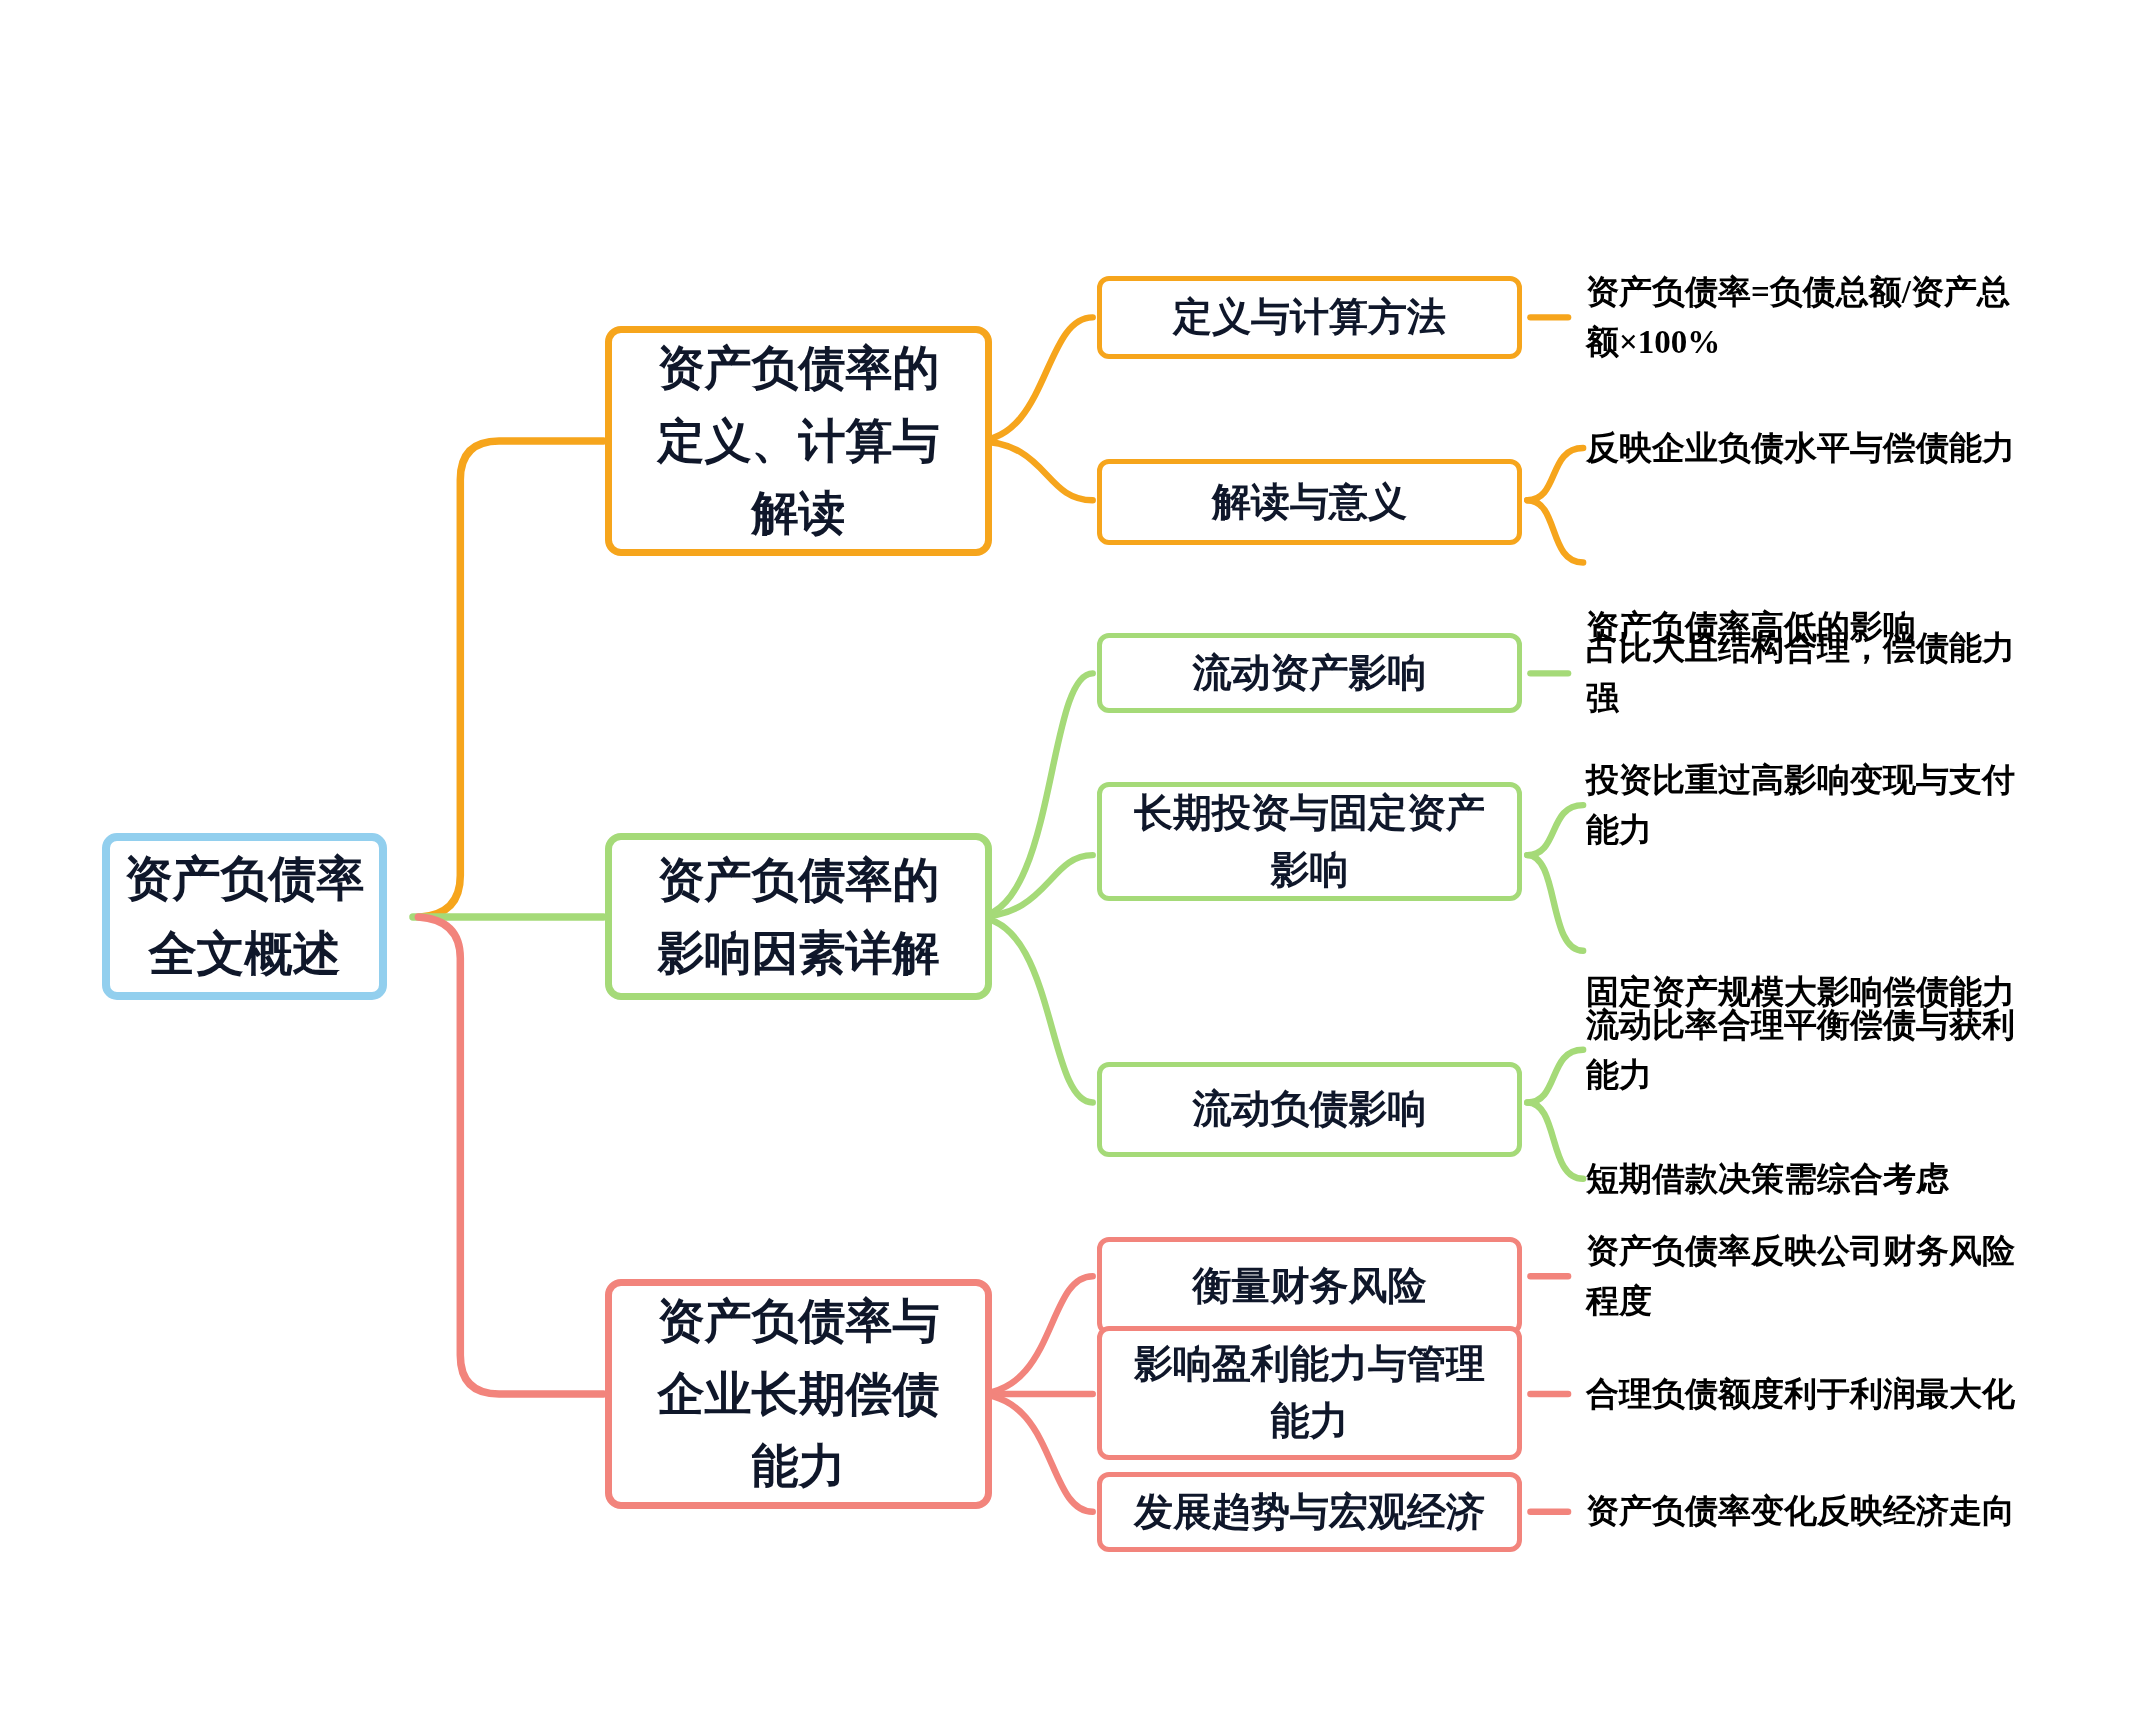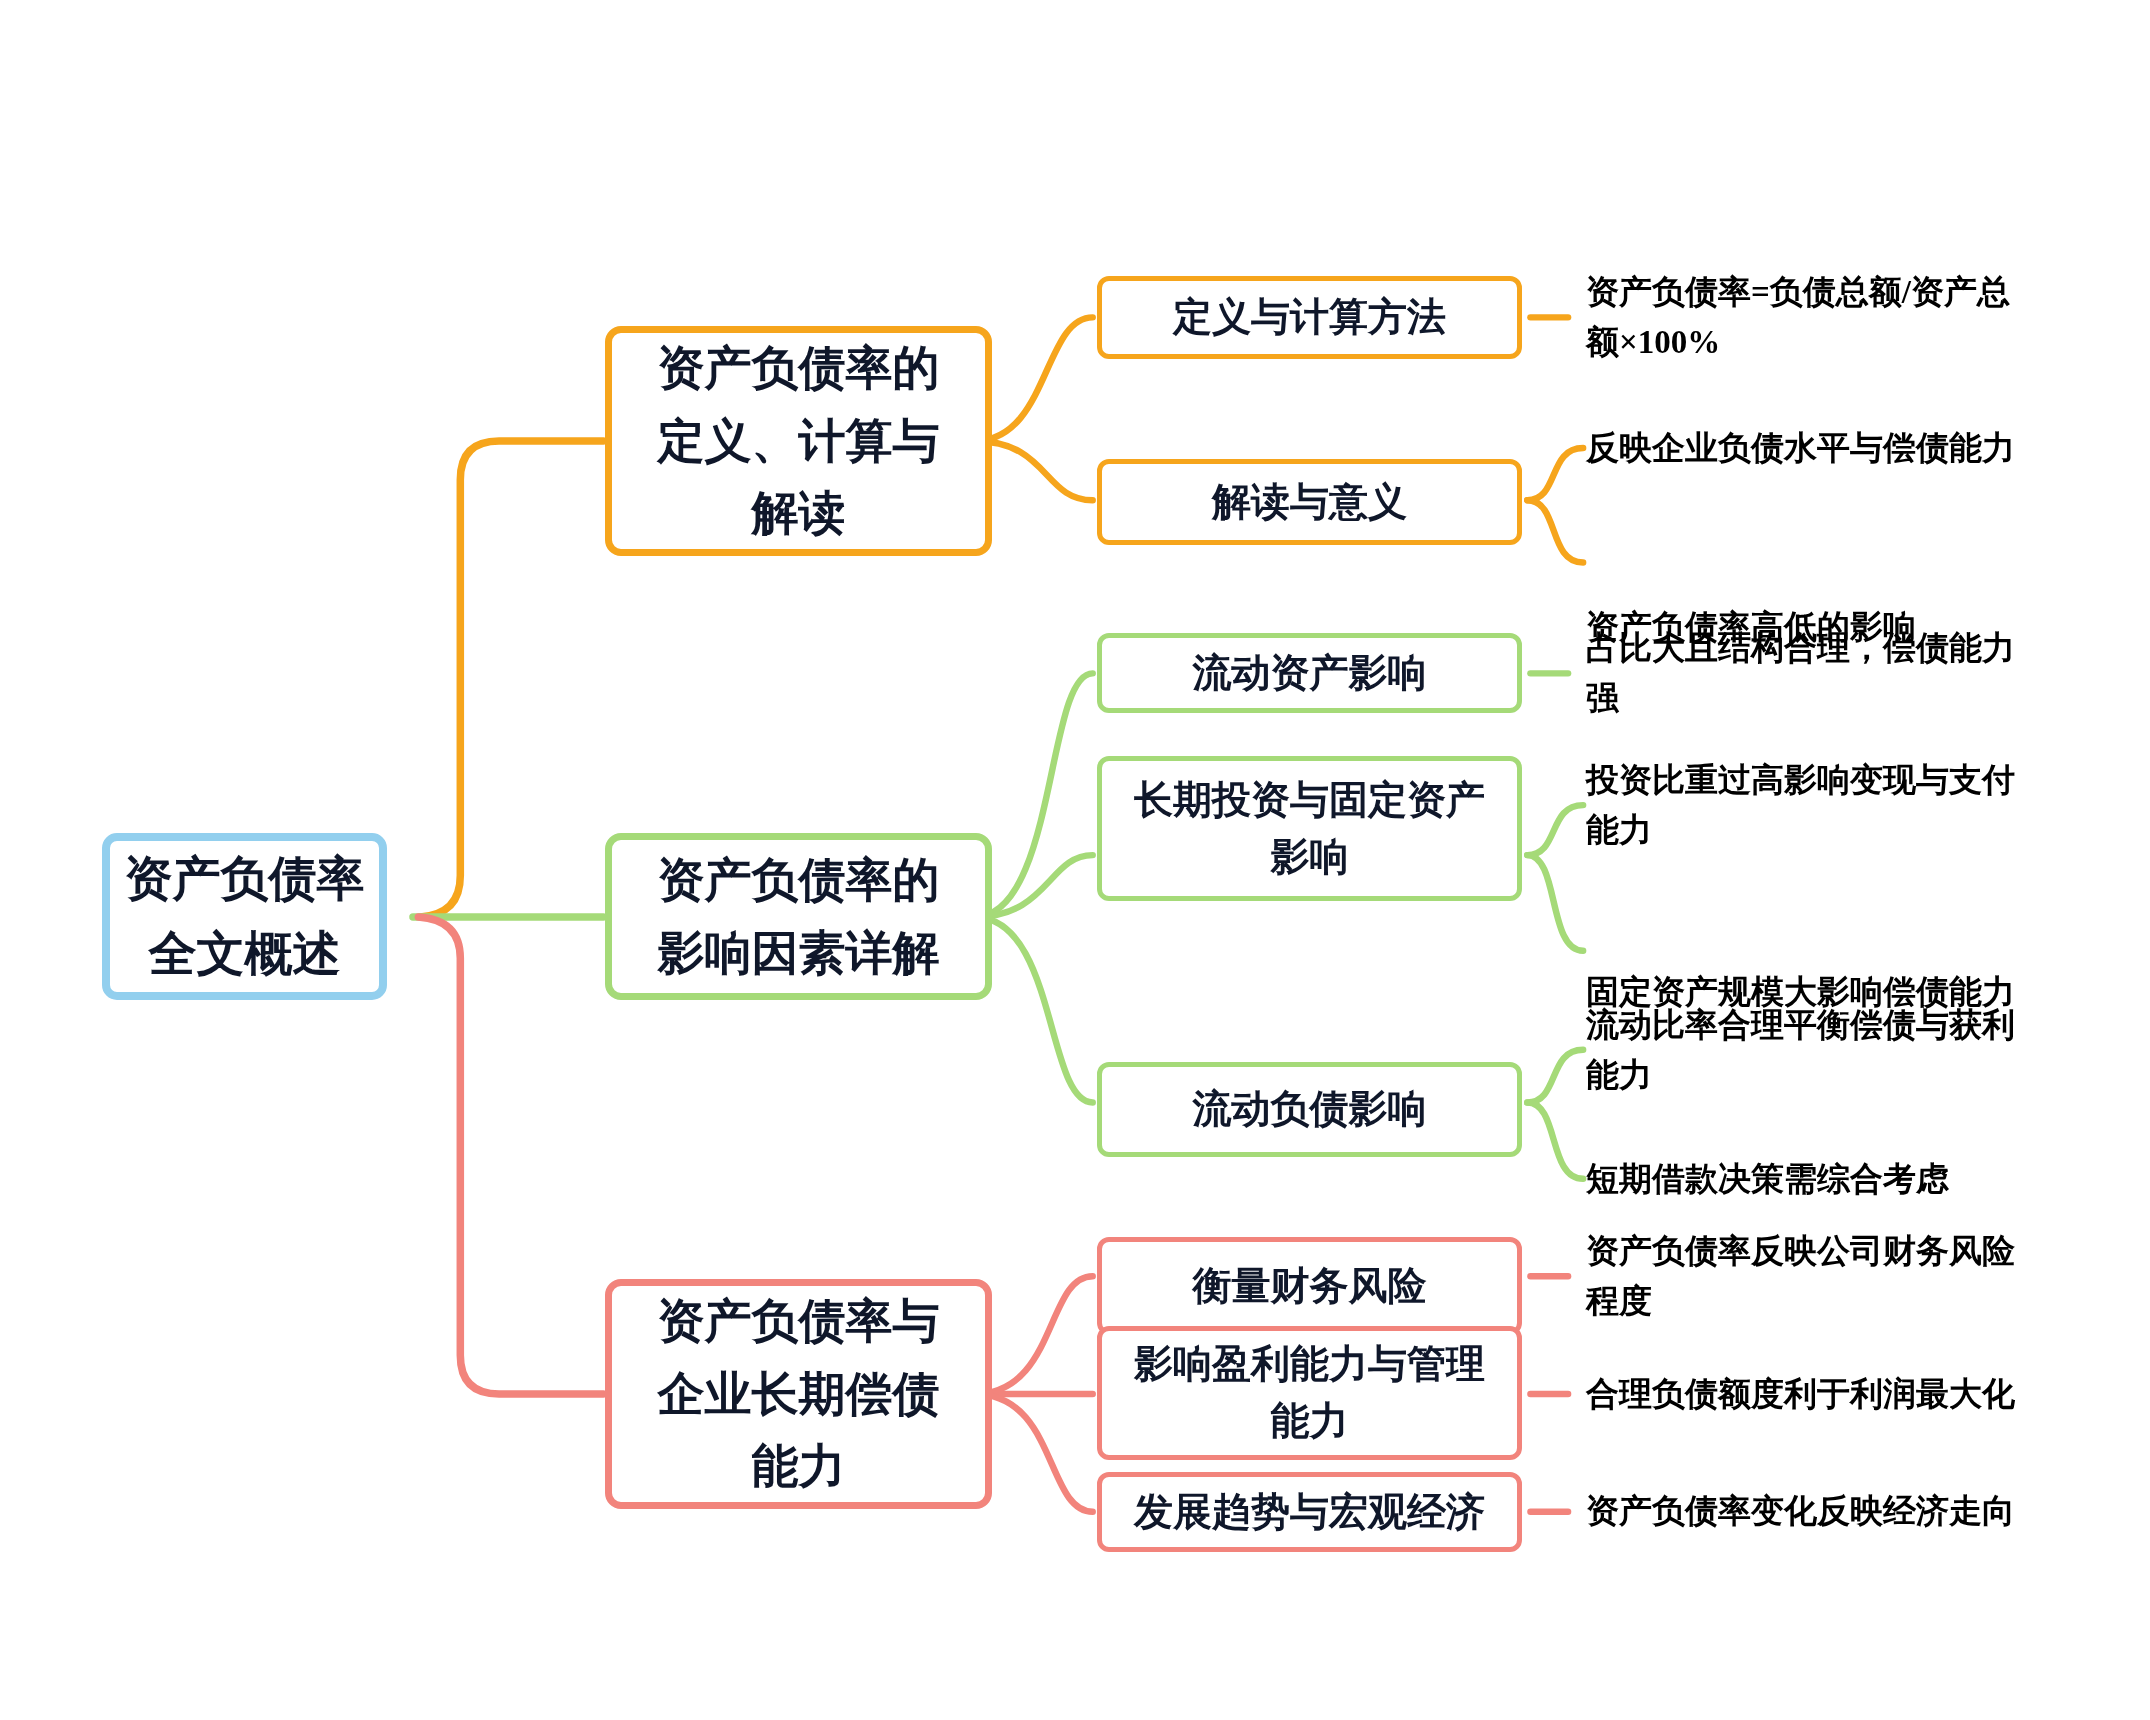--- a/index.html
+++ b/index.html
@@ -33,21 +33,21 @@
   .m2{top:833px;height:167px;border-color:#A5DA78;}
   .m3{top:1279px;height:230px;border-color:#F2847C;}
   .child{left:1097px;width:425px;border-style:solid;border-width:5.4px;border-radius:12px;
          font-size:39px;line-height:1.45;}
   .c-orange{border-color:#F6A51C;}
   .c-green{border-color:#A5DA78;}
   .c-red{border-color:#F2847C;}
   .b1c1{top:276px;height:83px;}
   .b1c2{top:459px;height:86px;}
   .b2c1{top:633px;height:80px;}
-  .b2c2{top:756px;height:145px;}
+  .b2c2{top:782px;height:119px;}
   .b2c3{top:1062px;height:95px;}
   .b3c1{top:1237px;height:98px;}
   .b3c2{top:1326px;height:134px;}
   .b3c3{top:1472px;height:80px;}
   .detail{
     position:absolute;left:1586px;width:543px;
     font-size:33px;line-height:1.52;font-weight:bold;
     white-space:pre-line;transform:translateY(-50%);text-align:left;
   }
   .d1{top:317px;}  .d2{top:448px;}  .d3{top:583px;margin-top:44px;}

